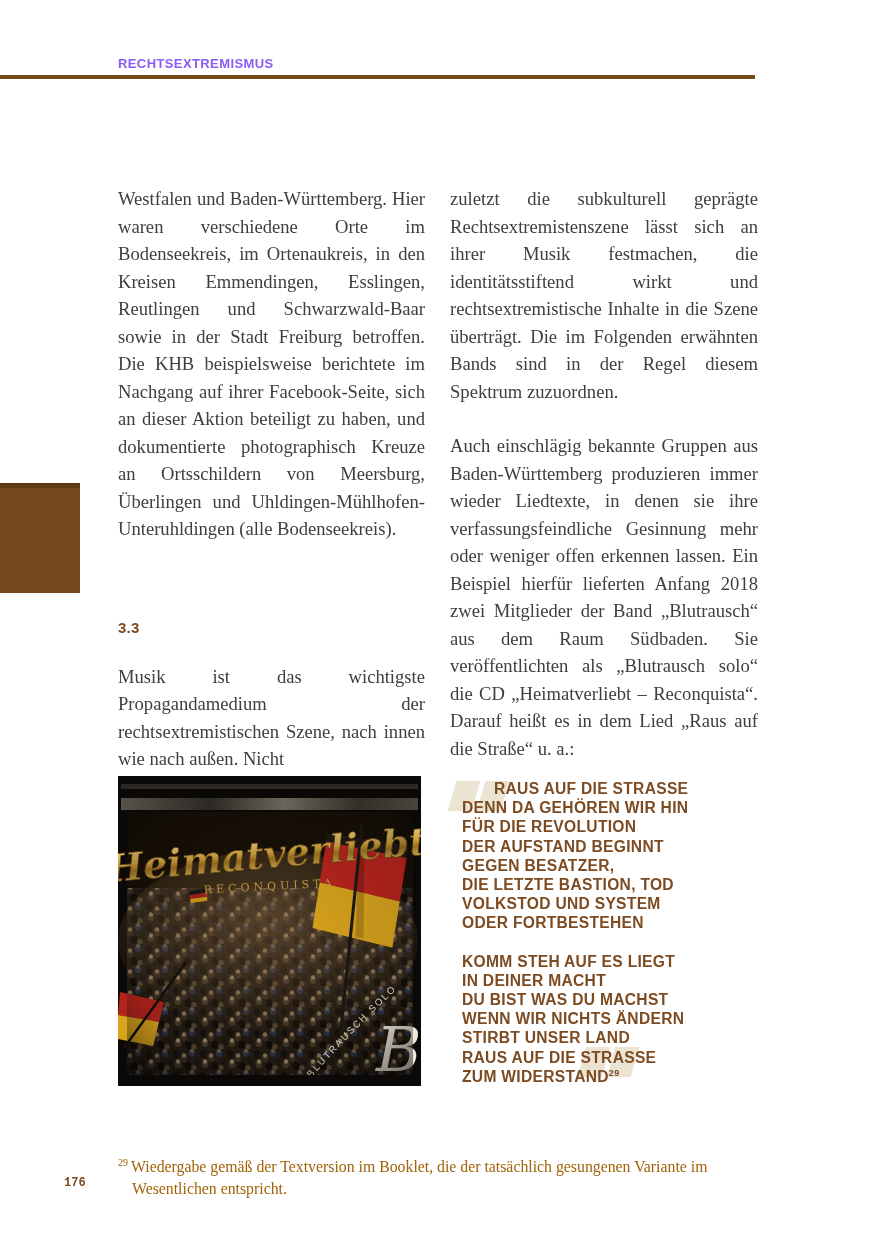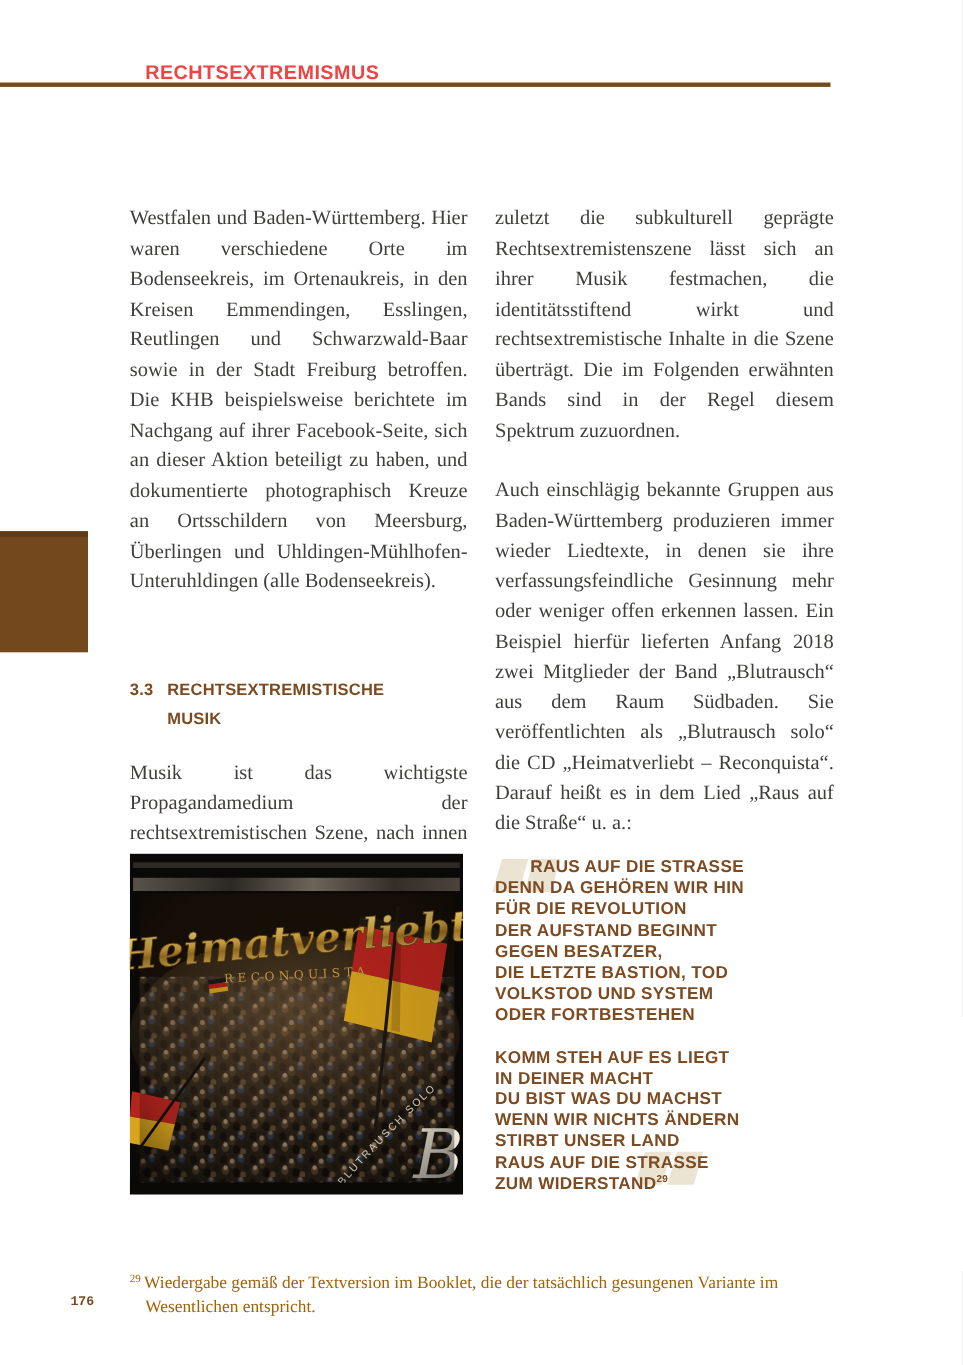--- a/index.html
+++ b/index.html
@@ -3,23 +3,23 @@
 <meta charset="utf-8">
 <style>
   html,body{margin:0;padding:0;background:#e8e8e8;}
   .page{
     position:relative;width:875px;height:1241px;background:#ffffff;
     font-family:"Liberation Serif",serif;color:#3f3e3c;overflow:hidden;
     margin:0 auto;
   }
   
   .hdr-title{
-    position:absolute;left:132px;top:56px;
+    position:absolute;left:118px;top:56px;
     font-family:"Liberation Sans",sans-serif;font-weight:bold;
-    font-size:18px;letter-spacing:.4px;color:#ef4444;
+    font-size:13px;letter-spacing:.4px;color:#8b5cf6;
   }
   .hdr-rule{position:absolute;left:0;top:75px;width:755px;height:4px;background:#74491c;}
   
   .chapter-tab{position:absolute;left:0;top:483px;width:80px;height:110px;background:#73481c;border-top:5px solid #5f3a15;box-sizing:border-box;}
   
   .col{position:absolute;top:185px;}
   .col-left{left:118px;width:307px;}
   .col-right{left:450px;width:308px;}
   .body-p{
     font-size:18.6px;line-height:27.5px;text-align:justify;margin:0;
@@ -38,21 +38,21 @@
   
   .cd-wrap{position:absolute;left:118px;top:776px;width:303px;height:310px;}
   
   .quote{
     position:relative;margin-top:17px;
     font-family:"Liberation Sans",sans-serif;font-weight:bold;
     font-size:15.6px;line-height:19.2px;color:#7d4b22;letter-spacing:.3px;
   }
   .quote .stanza{position:relative;z-index:1;}
   .quote .stanza + .stanza{margin-top:19px;}
-  .quote .line{white-space:nowrap;}
+  .quote .line{white-space:nowrap;margin-left:12px;}
   .quote .line.indent{padding-left:32px;}
   .quote sup{font-size:9px;vertical-align:super;line-height:0;}
   .qmark{position:absolute;display:flex;gap:5px;z-index:0;}
   .qmark i{display:block;width:24px;height:30px;background:#ece4d3;transform:skewX(-16deg);}
   .qmark-open{left:2px;top:2px;}
   .qmark-close{left:132px;top:268px;}
   
   .footnote{
     position:absolute;left:118px;top:1152px;width:630px;margin:0;
     font-size:15.8px;line-height:22px;color:#a16207;
@@ -72,21 +72,20 @@
 
   <div class="hdr-title">RECHTSEXTREMISMUS</div>
   <div class="hdr-rule"></div>
 
   <div class="chapter-tab"></div>
 
   <div class="col col-left">
     <p class="body-p">Westfalen und Baden-Württemberg. Hier waren verschiedene Orte im Bodenseekreis, im Ortenaukreis, in den Kreisen Emmendingen, Esslingen, Reutlingen und Schwarzwald-Baar sowie in der Stadt Freiburg betroffen. Die KHB beispielsweise berichtete im Nachgang auf ihrer Facebook-Seite, sich an dieser Aktion beteiligt zu haben, und dokumentierte photographisch Kreuze an Ortsschildern von Meersburg, Überlingen und Uhldingen-Mühlhofen-Unteruhldingen (alle Bodenseekreis).</p>
     <div class="sect">
       <span class="sect-num">3.3</span>
-      <span class="sect-title">RECHTSEXTREMISTISCHE MUSIK</span>
     </div>
     <p class="body-p">Musik ist das wichtigste Propagandamedium der rechtsextremistischen Szene, nach innen wie nach außen. Nicht</p>
   </div>
 
   <div class="col col-right">
     <p class="body-p">zuletzt die subkulturell geprägte Rechtsextremistenszene lässt sich an ihrer Musik festmachen, die identitätsstiftend wirkt und rechtsextremistische Inhalte in die Szene überträgt. Die im Folgenden erwähnten Bands sind in der Regel diesem Spektrum zuzuordnen.</p>
     <p class="body-p">Auch einschlägig bekannte Gruppen aus Baden-Württemberg produzieren immer wieder Liedtexte, in denen sie ihre verfassungsfeindliche Gesinnung mehr oder weniger offen erkennen lassen. Ein Beispiel hierfür lieferten Anfang 2018 zwei Mitglieder der Band „Blutrausch“ aus dem Raum Südbaden. Sie veröffentlichten als „Blutrausch solo“ die CD „Heimatverliebt – Reconquista“. Darauf heißt es in dem Lied „Raus auf die Straße“ u. a.:</p>
 
     <div class="quote">
       <span class="qmark qmark-open">

